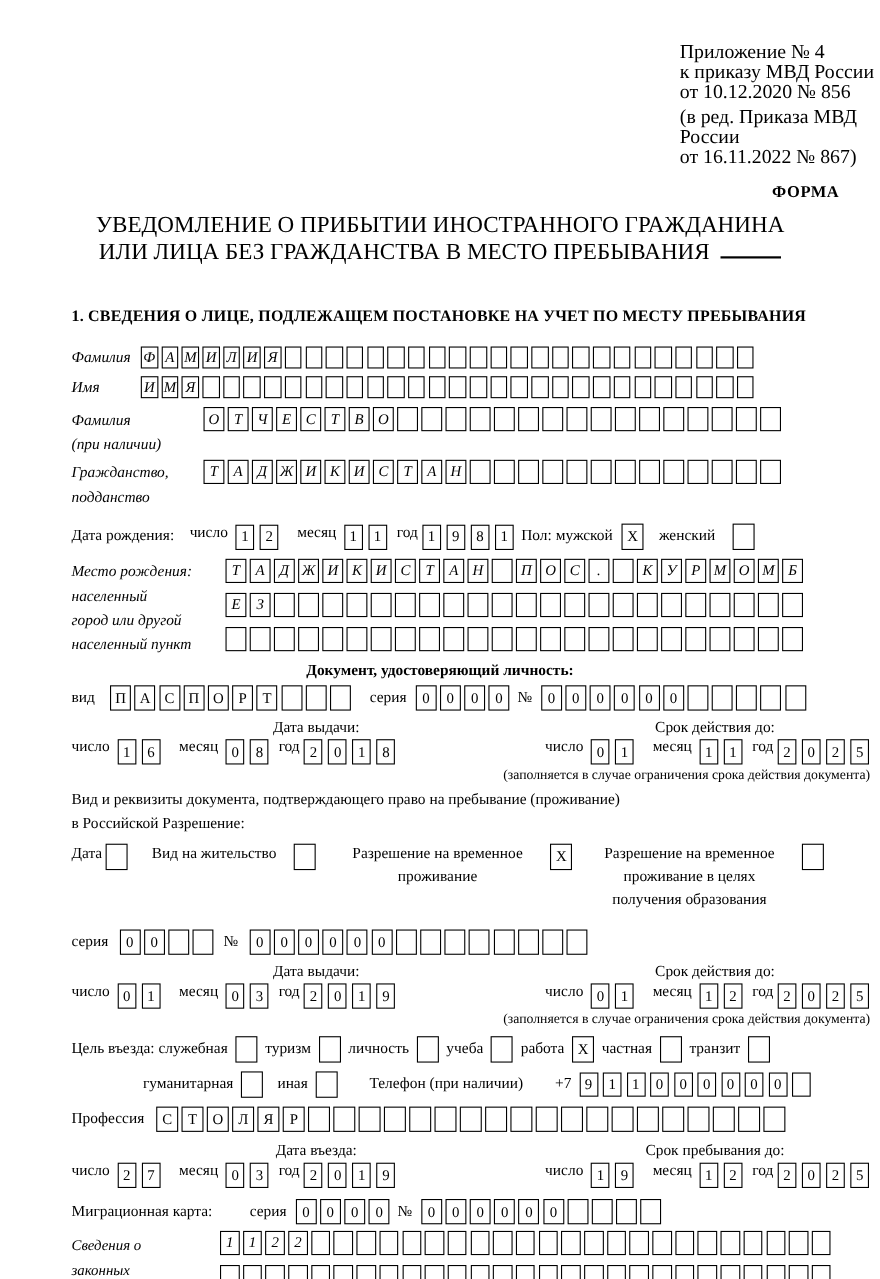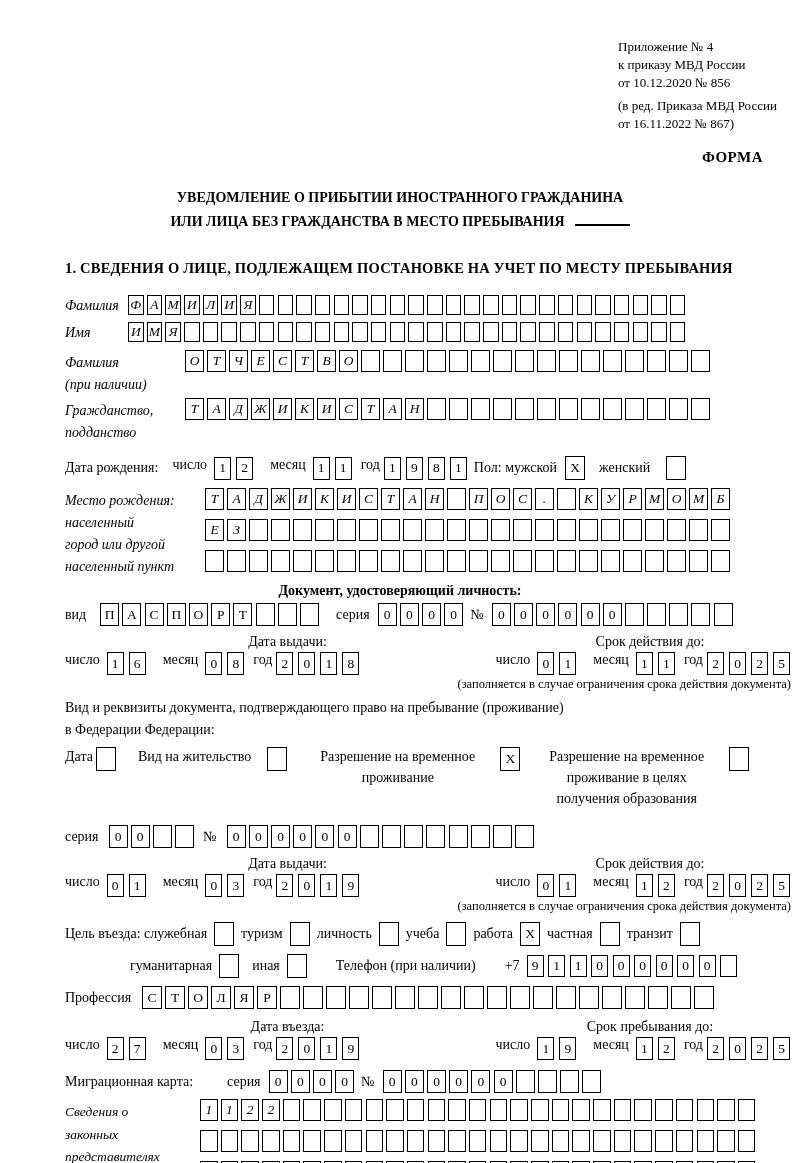--- a/index.html
+++ b/index.html
@@ -4,26 +4,26 @@
 <style>
   * { margin:0; padding:0; box-sizing:border-box; }
   html,body { background:#fff; }
   .page {
     position:relative; width:800px; height:1163px; overflow:hidden;
     background:#fff; color:#000;
     font-family:"Liberation Serif","DejaVu Serif",serif;
     font-size:14px; padding:38px 5px 0 65px;
   }
   
-  .annex { margin-left:553px; font-size:13px; line-height:18px; }
+  .annex { margin-left:553px; font-size:18px; line-height:18px; }
   .annex .edit-gap { margin-top:5px; }
   .forma { text-align:right; padding-right:32px; font-weight:bold; font-size:15px; margin-top:16px; letter-spacing:.5px; }
-  .title { text-align:center; font-weight:bold; font-size:14px; line-height:24px; margin-top:20px; margin-right:60px; }
+  .title { text-align:center; font-weight:normal; font-size:21px; line-height:24px; margin-top:8px; margin-right:60px; }
   .title-underline { display:inline-block; width:55px; border-bottom:2px solid #000; margin-left:10px; height:14px; }
-  .section-heading { font-weight:bold; font-size:14.5px; margin-top:26px; letter-spacing:.2px;font-family:Liberation Serif, serif; }
+  .section-heading { font-weight:bold; font-size:14.5px; margin-top:40px; letter-spacing:.2px;font-family:Liberation Serif, serif; }
 
   .row { display:flex; align-items:flex-start;font-style:italic; }
   .lbl { flex:none; padding-top:3px; }
   .lbl-col { flex:none; line-height:22px; padding-top:2px; }
   .boxes { display:flex; flex-wrap:nowrap; align-items:center; }
   .cell {
     flex:none; display:flex; align-items:center; justify-content:center;
     border:1.5px solid #000; background:#fff; font-size:13.5px; line-height:1;
   }
   .g-narrow .cell { width:15.5px; height:20px; margin-right:3.2px; }
@@ -429,21 +429,21 @@
           <span class="cell">2</span>
           <span class="cell">0</span>
           <span class="cell">2</span>
           <span class="cell">5</span>
         </span>
       </span>
   </div>
   <div class="note-right mt2">(заполняется в случае ограничения срока действия документа)</div>
 
   <div class="mt8">Вид и реквизиты документа, подтверждающего право на пребывание (проживание)</div>
-  <div class="mt6">в Федерации Федерации:</div>
+  <div class="mt6">в Российской Разрешение:</div>
 
   <div class="visa-row mt8">
     <span style="padding-top:3px;">Дата</span>
     <span class="boxes chk" style="margin-left:3px;">
         <span class="cell"></span>
       </span>
     <span style="margin-left:22px; padding-top:3px;">Вид на жительство</span>
     <span class="boxes chk" style="margin-left:16px;">
         <span class="cell"></span>
       </span>

